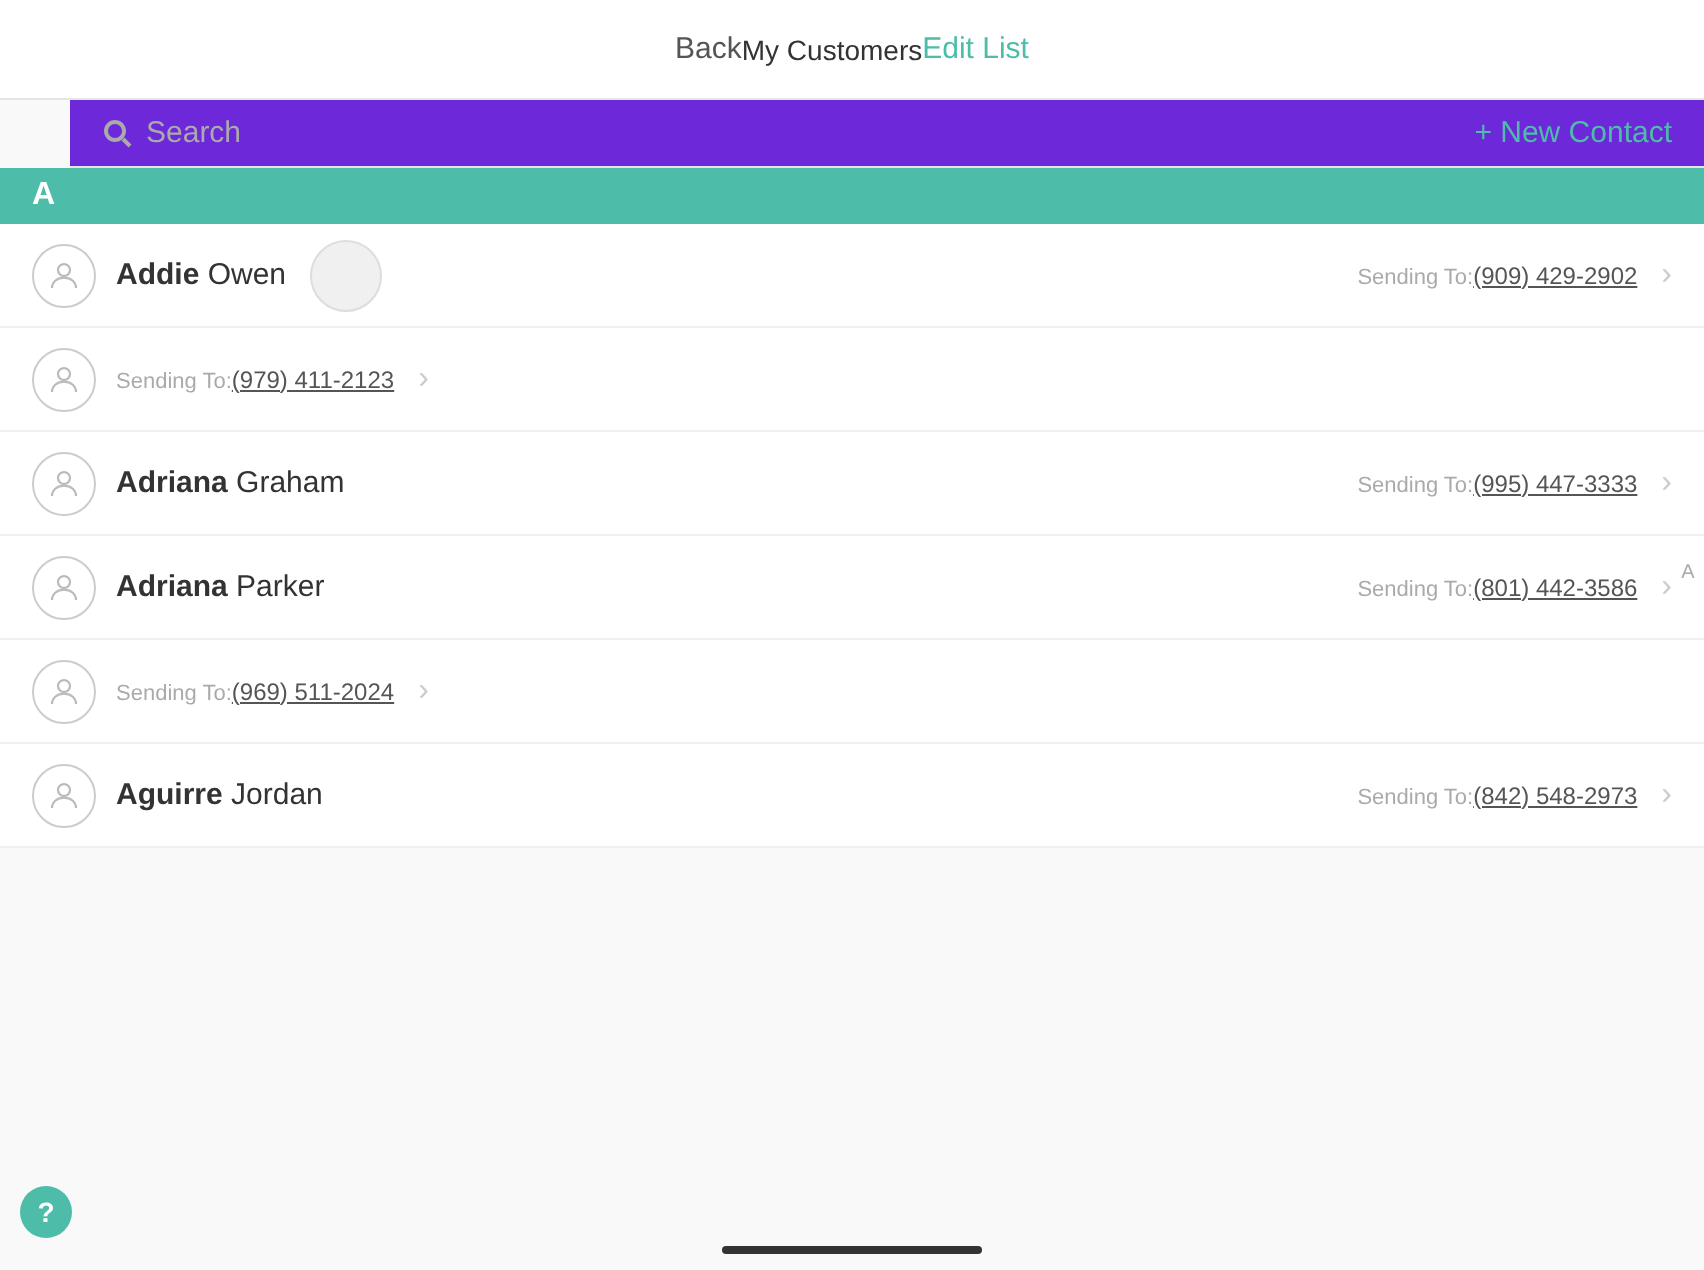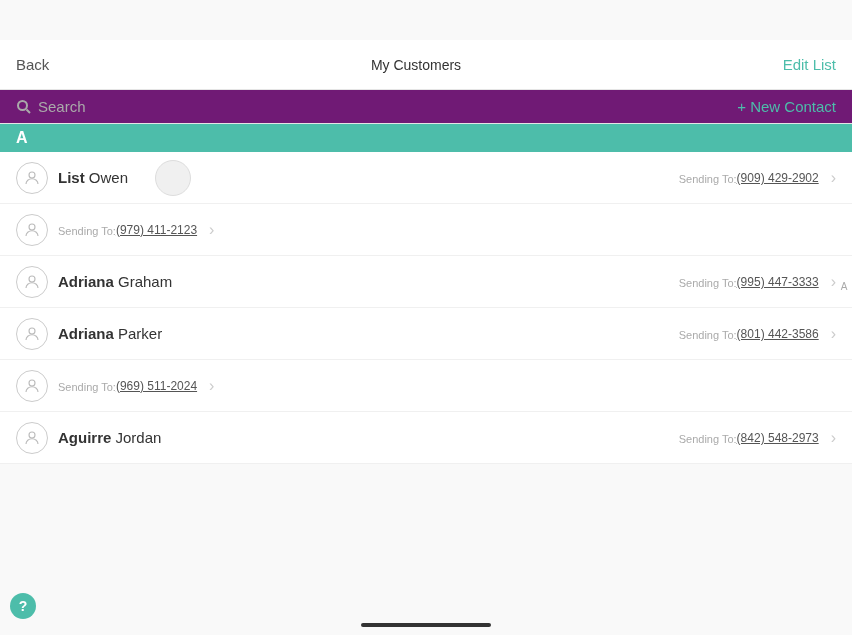--- a/index.html
+++ b/index.html
@@ -9,26 +9,25 @@
       width: 852px;
       height: 635px;
       overflow: hidden;
       position: relative;
     }
 
     
     .header {
       display: flex;
       align-items: center;
-      justify-content: space-between;
+      justify-content: center;
       padding: 10px 16px;
       background: #fff;
       border-bottom: 1px solid #e5e5e5;
       height: 50px;
-      margin-top: 40px;
     }
     .header-back {
       color: #555;
       font-size: 15px;
       cursor: pointer;
     }
     .header-title {
       font-size: 14px;
       font-weight: 500;
       color: #333;
@@ -38,22 +37,23 @@
       font-size: 15px;
       cursor: pointer;
     }
 
     
     .search-bar {
       display: flex;
       align-items: center;
       justify-content: space-between;
       padding: 8px 16px;
-      background: #701a75;
+      background: #6d28d9;
       border-bottom: 1px solid #e5e5e5;
+      margin-left: 35px;
     }
     .search-inner {
       display: flex;
       align-items: center;
       gap: 6px;
       color: #aaa;
       font-size: 15px;
     }
     .search-icon-svg {
       width: 16px;
@@ -228,21 +228,21 @@
 
 <div class="contact-list" id="contact-list">
     <div class="contact-row">
       <div class="contact-avatar">
         <svg class="avatar-icon" viewBox="0 0 24 24">
       <circle cx="12" cy="8" r="4"></circle>
       <path d="M4 20c0-4 3.6-7 8-7s8 3 8 7"></path>
     </svg>
       </div>
       <div class="avatar-circle-highlight"></div>
-      <span class="contact-name"><strong>List</strong> Owen</span>
+      <span class="contact-name"><strong>Addie</strong> Owen</span>
       <div class="contact-right">
         <span class="sending-to-label">Sending To:</span>
         <span class="sending-to-phone">(909) 429-2902</span>
       </div>
       <span class="chevron">›</span>
     </div>
     <div class="contact-row">
       <div class="contact-avatar">
         <svg class="avatar-icon" viewBox="0 0 24 24">
       <circle cx="12" cy="8" r="4"></circle>

